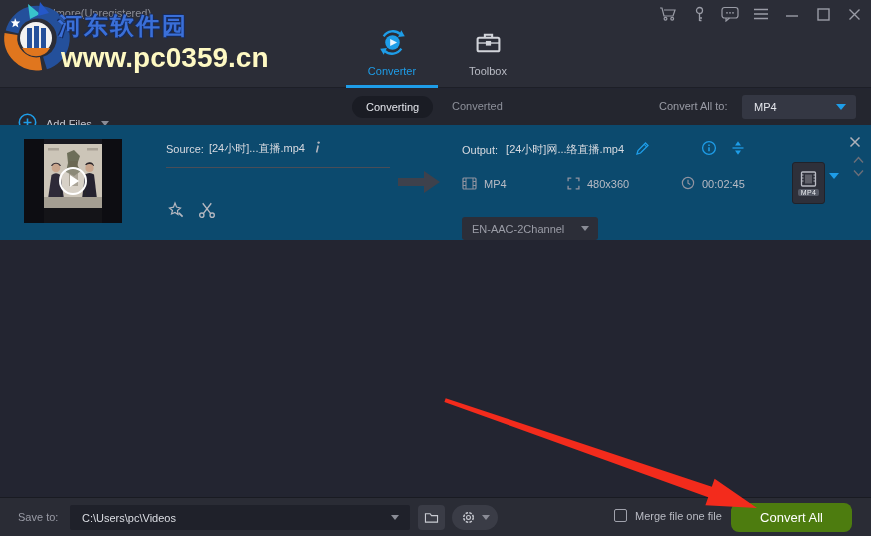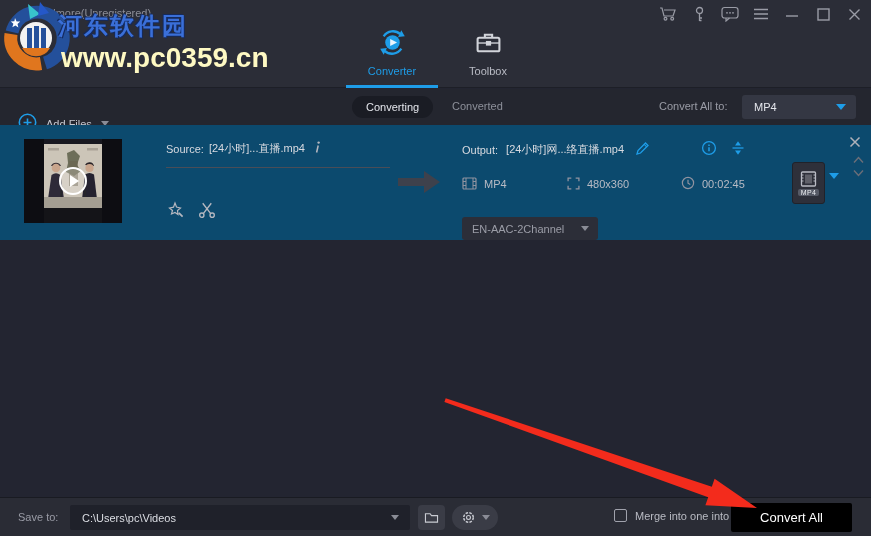--- a/index.html
+++ b/index.html
@@ -52,21 +52,21 @@
 
   
   .bottombar { position:absolute; left:0; top:497px; width:871px; height:39px; background:#2a2c35; border-top:1px solid #191b22; }
   .save-to { position:absolute; left:18px; top:13px; color:#9a9ca6; }
   .path-box { position:absolute; left:70px; top:7px; width:340px; height:25px; background:#1f212a; border-radius:2px; display:flex; align-items:center; justify-content:space-between; padding:0 11px 0 12px; color:#dcdee4; }
   .sq-btn { position:absolute; top:7px; height:25px; background:#3a3c46; display:flex; align-items:center; justify-content:center; }
   .folder-btn { left:418px; width:27px; border-radius:4px; }
   .gear-btn { left:452px; width:46px; border-radius:13px; gap:6px; }
   .merge { position:absolute; left:614px; top:11px; display:flex; align-items:center; gap:8px; color:#b9bbc3; }
   .checkbox { width:13px; height:13px; border:1px solid #a0a2ac; border-radius:2px; background:transparent; }
-  .convert-btn { position:absolute; left:731px; top:5px; width:121px; height:29px; background:#000000; border-radius:2px; color:#fff; font-size:13px; display:flex; align-items:center; justify-content:center; }
+  .convert-btn { position:absolute; left:731px; top:5px; width:121px; height:29px; background:#4d7c0f; border-radius:8px; color:#fff; font-size:13px; display:flex; align-items:center; justify-content:center; }
 
   
   .caret { width:0; height:0; border-left:4px solid transparent; border-right:4px solid transparent; border-top:5px solid #8a8c96; }
   .caret.blue { border-top-color:#1e9de8; }
   .caret.big { border-left-width:5px; border-right-width:5px; border-top-width:6px; }
 
   
   .watermark { position:absolute; left:2px; top:2px; z-index:40; pointer-events:none; }
   .wm-name { position:absolute; left:56px; top:8px; font-size:24px; font-weight:bold; color:#3a6fd8; letter-spacing:2px; text-shadow:1px 1px 0 #142a5e, -1px -1px 0 #142a5e; white-space:nowrap;font-family:Liberation Mono, monospace; }
   .wm-url { position:absolute; left:59px; top:40px; font-family:Liberation Sans, sans-serif; font-size:28px; font-weight:bold; color:#fef9c3; white-space:nowrap; }
@@ -345,21 +345,21 @@
     <div class="sq-btn gear-btn">
       <svg width="15" height="15" viewBox="0 0 16 16">
           <circle cx="8" cy="8" r="2.1" fill="none" stroke="#c9cbd2" stroke-width="1.2"></circle>
           <circle cx="8" cy="8" r="5.1" fill="none" stroke="#c9cbd2" stroke-width="1.6" stroke-dasharray="2.7 1.35"></circle>
         </svg>
       <span class="caret"></span>
     </div>
 
     <div class="merge">
       <span class="checkbox"></span>
-      <span>Merge into one into</span>
+      <span>Merge file one file</span>
     </div>
 
     <div class="convert-btn">Convert All</div>
   </div>
 
   <div class="watermark">
     <svg width="70" height="72" viewBox="0 0 70 72">
       <path d="M10 30 A26 26 0 1 1 43 61" fill="none" stroke="#24509b" stroke-width="13"></path>
       <path d="M39 61.5 A26 26 0 0 1 9 32" fill="none" stroke="#e0761e" stroke-width="13"></path>
       <circle cx="34" cy="36" r="16" fill="#f2f2f2"></circle>

